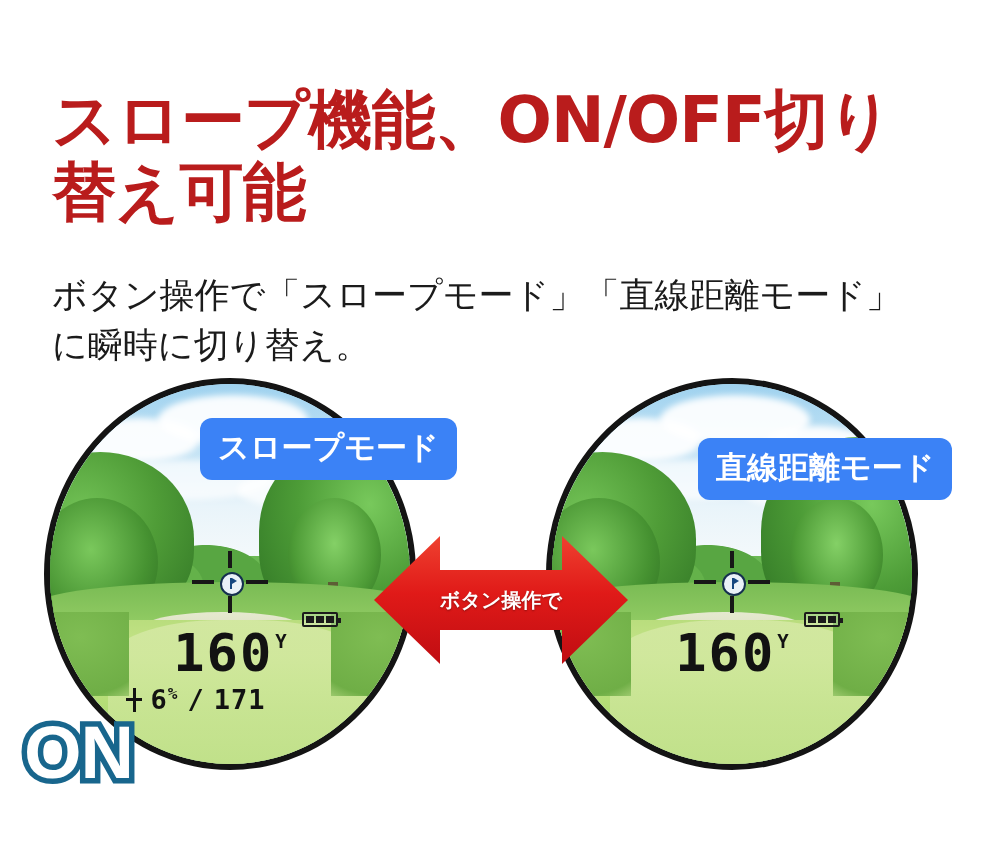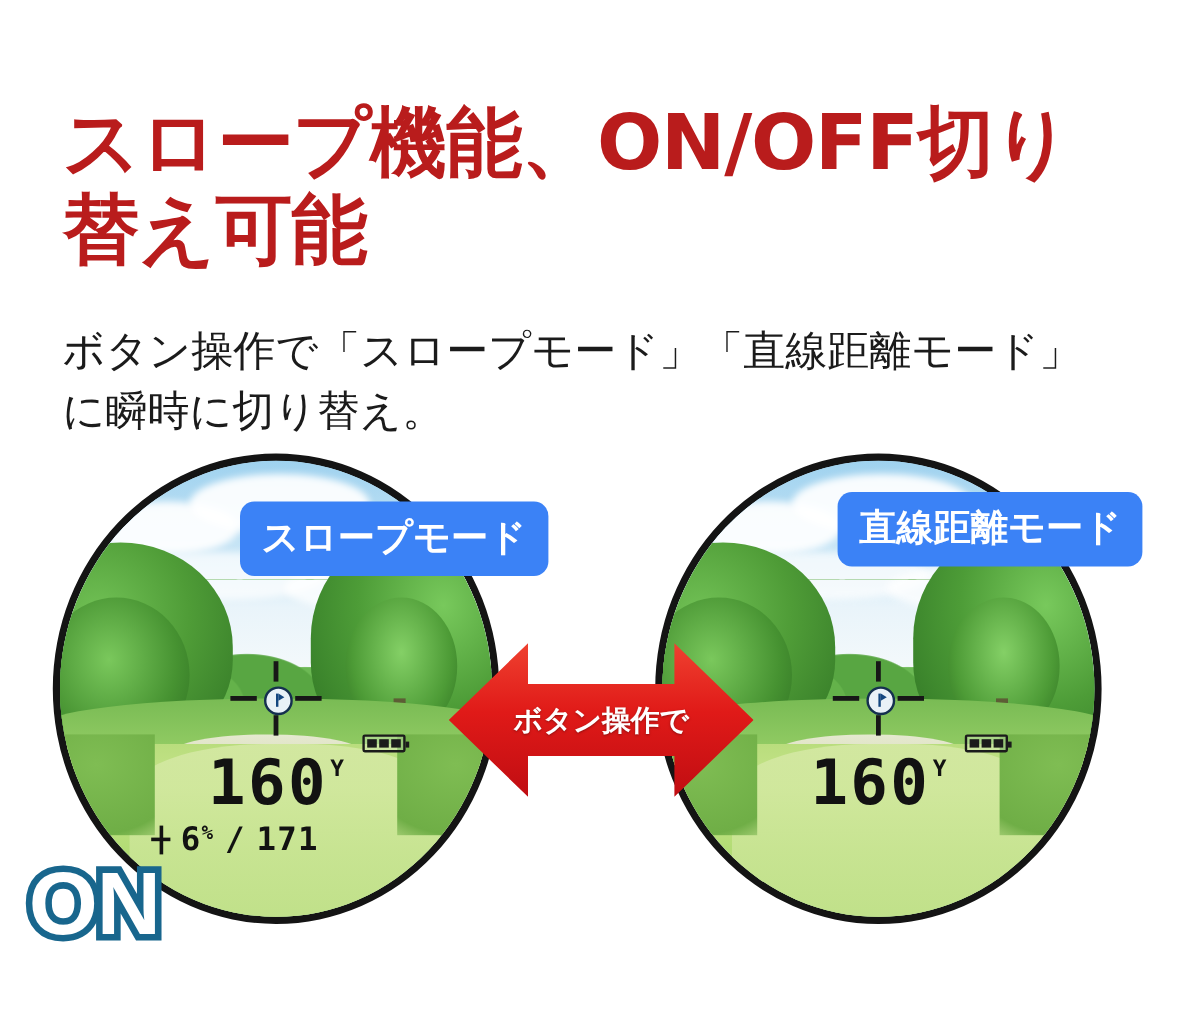--- a/index.html
+++ b/index.html
@@ -27,21 +27,21 @@
   }
   .subhead{
     position:absolute;
     left:52px; top:236px;
     width:920px;
     color:#1b1b1b;
     font-size:35px;
     line-height:1.42;
     font-weight:500;
     white-space:pre-line;
-    font-family:Liberation Mono, monospace;
+    font-family:Liberation Serif, serif;
   }
 
   
   .scope{
     position:absolute;
     width:372px;height:392px;
     border-radius:50%;
     border:6px solid #141414;
     overflow:hidden;
     background:#bfe4f5;
@@ -147,21 +147,21 @@
     border-radius:12px;
     font-size:31px;
     font-weight:bold;
     letter-spacing:0px;
     padding:9px 18px 11px;
     white-space:nowrap;
     z-index:6;
     font-family:"DejaVu Sans","Liberation Sans",sans-serif;
   }
   #badge-left{left:200px; top:418px;}
-  #badge-right{left:698px; top:410px;}
+  #badge-right{left:698px; top:438px;}
 
   
   .lcd{position:absolute;inset:0;z-index:4;pointer-events:none;}
   .reticle{
     position:absolute;
     width:76px;height:62px;
     left:50%;top:52%;
     transform:translate(-50%,-50%);
   }
   .ret-h{
@@ -254,21 +254,21 @@
     left:374px;top:530px;
     width:254px;height:140px;
     z-index:8;
   }
   .arrow-label{
     position:absolute;
     left:0;right:0;top:50%;
     transform:translateY(-50%);
     text-align:center;
     color:#ffffff;
-    font-size:24px;
+    font-size:20px;
     font-weight:bold;
     letter-spacing:0px;
     text-shadow:0 1px 2px rgba(0,0,0,.35);
     font-family:"DejaVu Sans","Liberation Sans",sans-serif;
     z-index:2;
   }
 
   
   .onoff{
     position:absolute;

